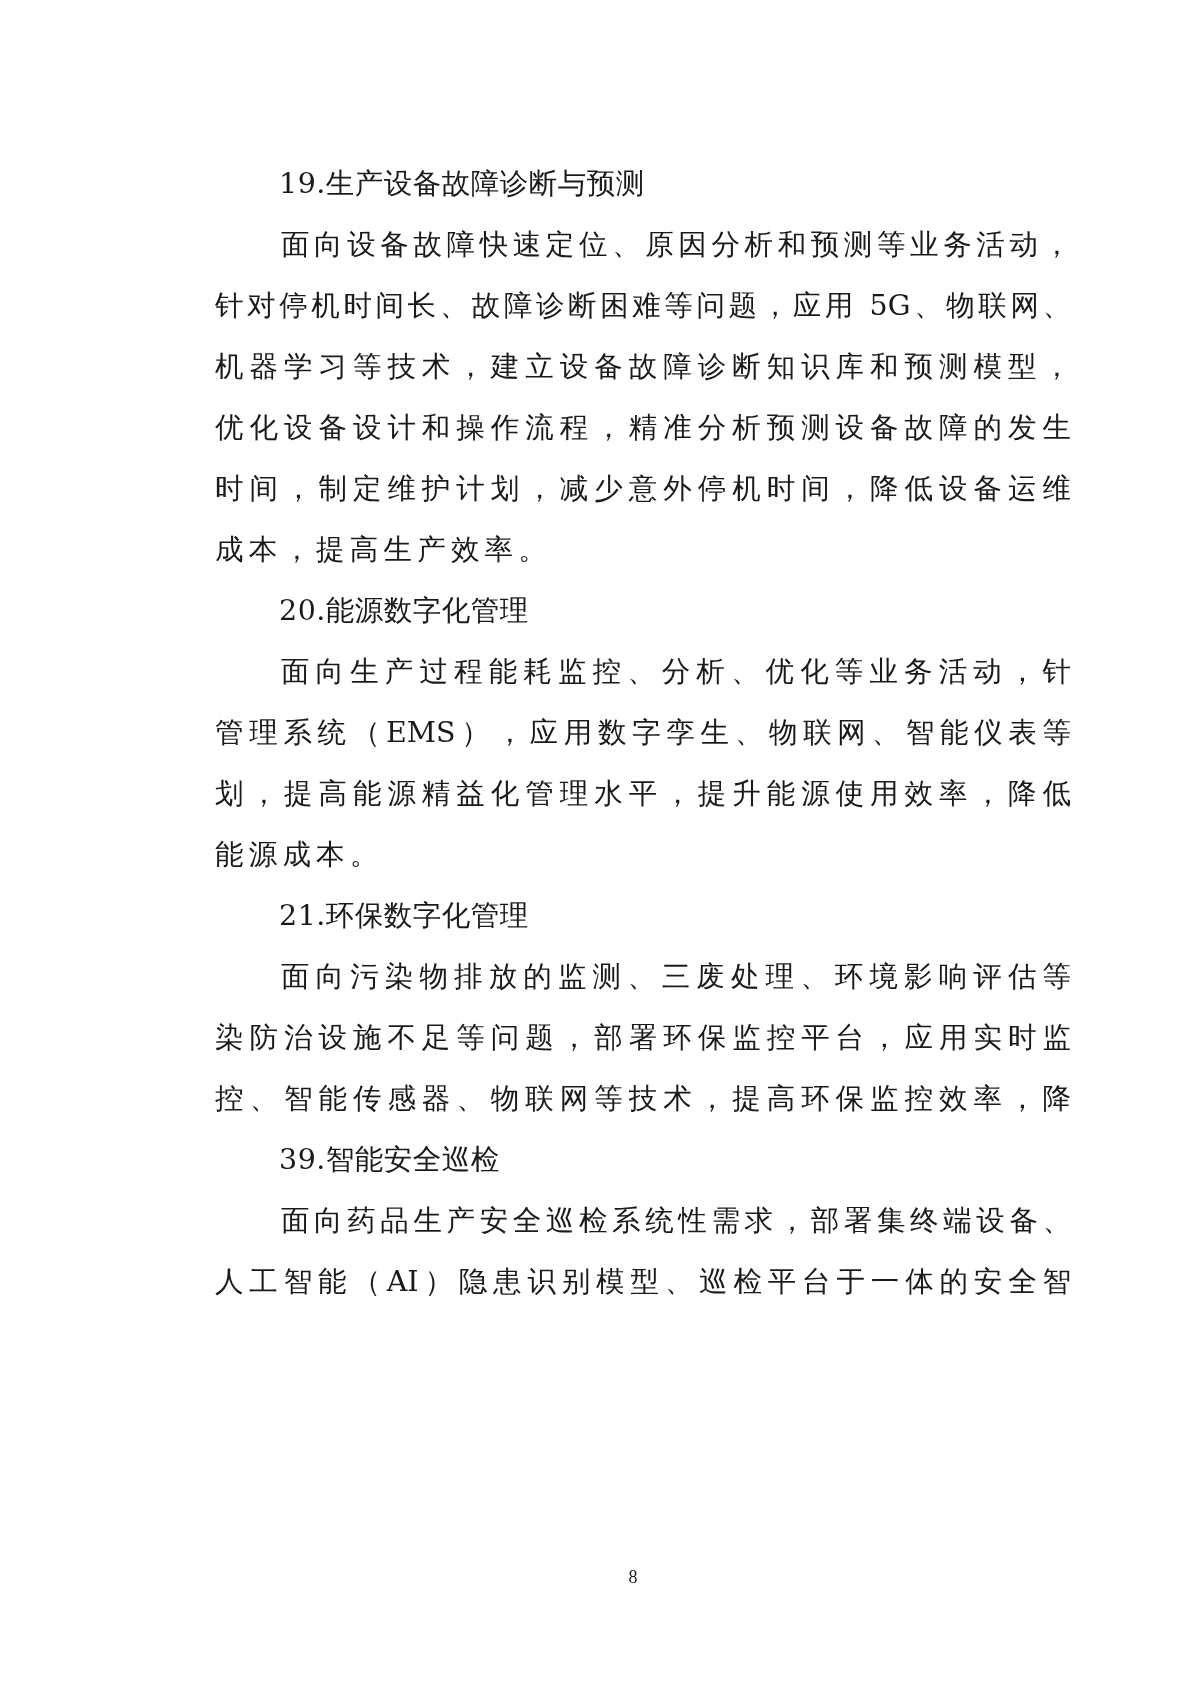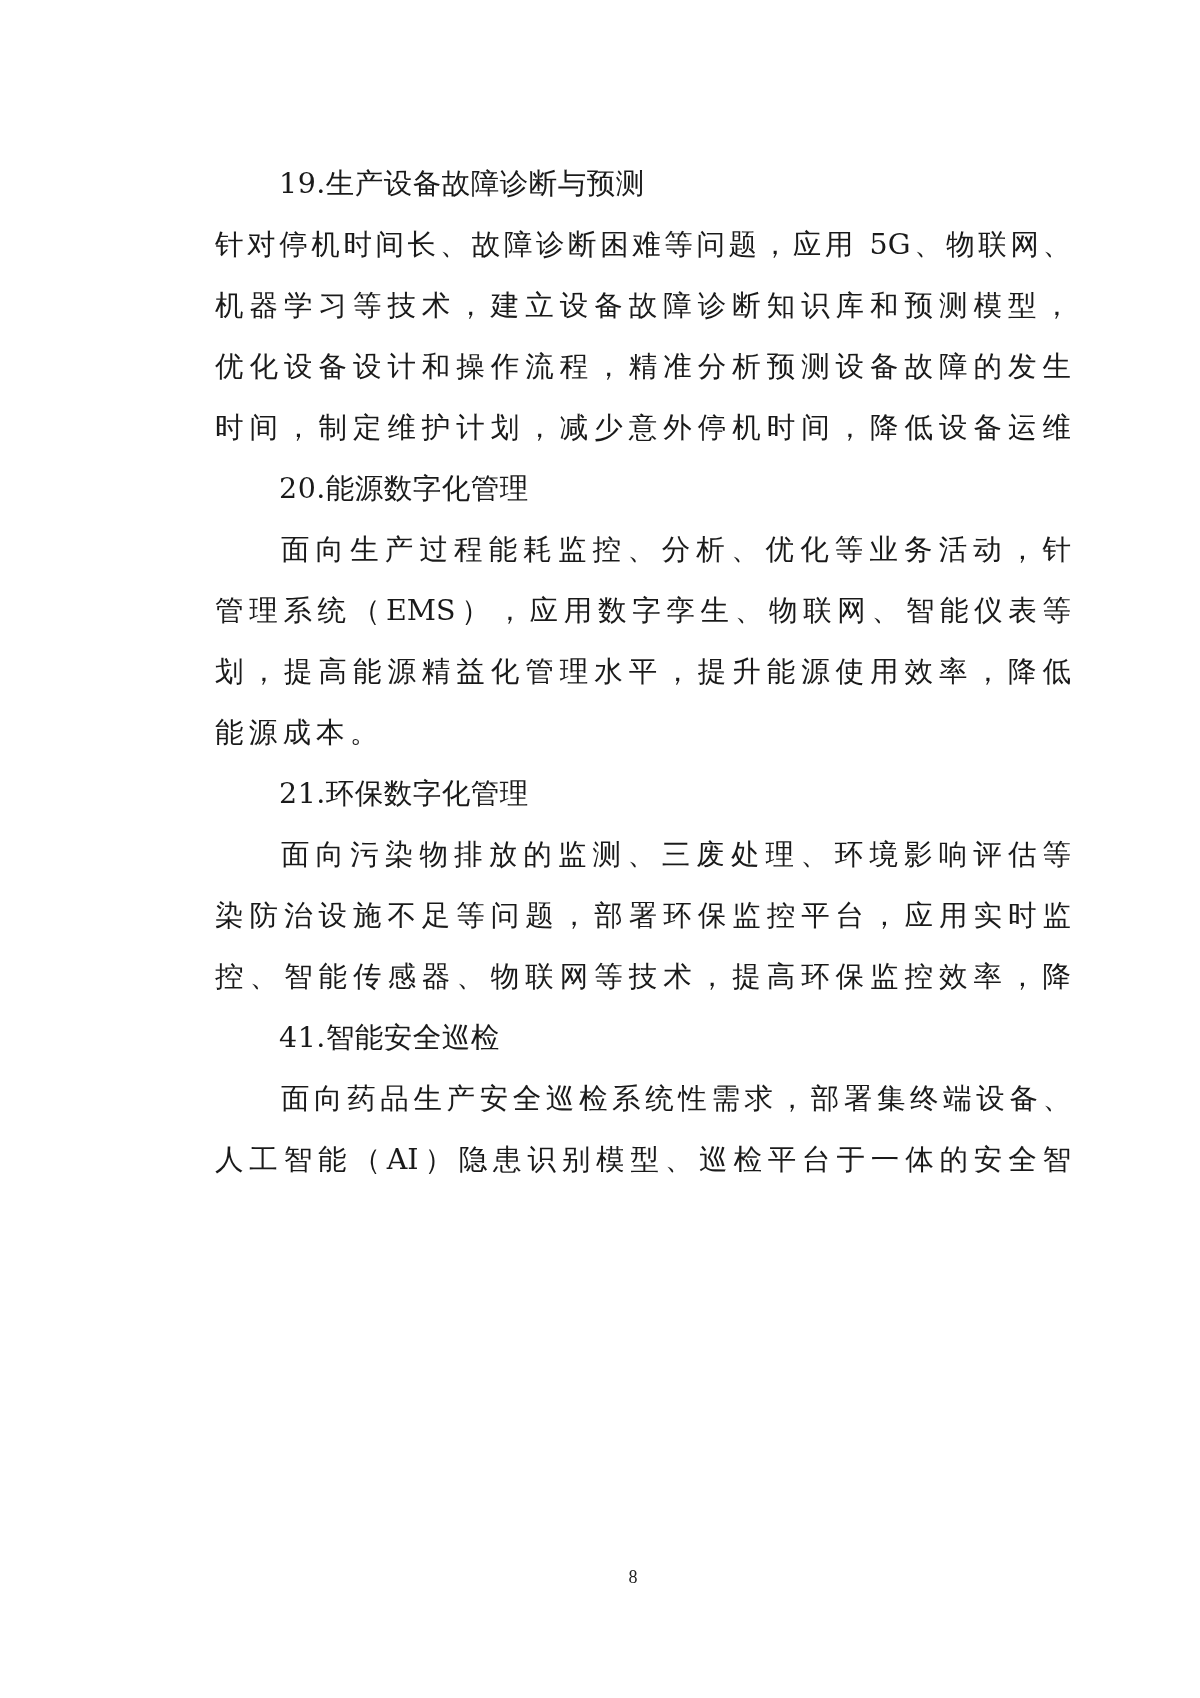--- a/index.html
+++ b/index.html
@@ -62,36 +62,38 @@
       font-family: "Liberation Serif", "DejaVu Serif", serif;
     }
   </style>
 </head>
 <body>
 
 <div class="page">
   <div class="content">
 
     <div class="line heading">19.生产设备故障诊断与预测</div>
+    <div class="line para-first just">面向设备故障快速定位、原因分析和预测等业务活动，</div>
     <div class="line just">针对停机时间长、故障诊断困难等问题，应用 5G、物联网、</div>
     <div class="line just">机器学习等技术，建立设备故障诊断知识库和预测模型，</div>
     <div class="line just">优化设备设计和操作流程，精准分析预测设备故障的发生</div>
     <div class="line just">时间，制定维护计划，减少意外停机时间，降低设备运维</div>
+    <div class="line">成本，提高生产效率。</div>
 
     <div class="line heading">20.能源数字化管理</div>
     <div class="line para-first just">面向生产过程能耗监控、分析、优化等业务活动，针</div>
     <div class="line just">管理系统（EMS），应用数字孪生、物联网、智能仪表等</div>
     <div class="line just">划，提高能源精益化管理水平，提升能源使用效率，降低</div>
     <div class="line">能源成本。</div>
 
     <div class="line heading">21.环保数字化管理</div>
     <div class="line para-first just">面向污染物排放的监测、三废处理、环境影响评估等</div>
     <div class="line just">染防治设施不足等问题，部署环保监控平台，应用实时监</div>
     <div class="line just">控、智能传感器、物联网等技术，提高环保监控效率，降</div>
 
-    <div class="line heading">41.智能安全巡检</div>
+    <div class="line heading">39.智能安全巡检</div>
     <div class="line para-first just">面向药品生产安全巡检系统性需求，部署集终端设备、</div>
     <div class="line just">人工智能（AI）隐患识别模型、巡检平台于一体的安全智</div>
 
   </div>
 
   <div class="page-number">8</div>
 </div>
 
 </body></html>

